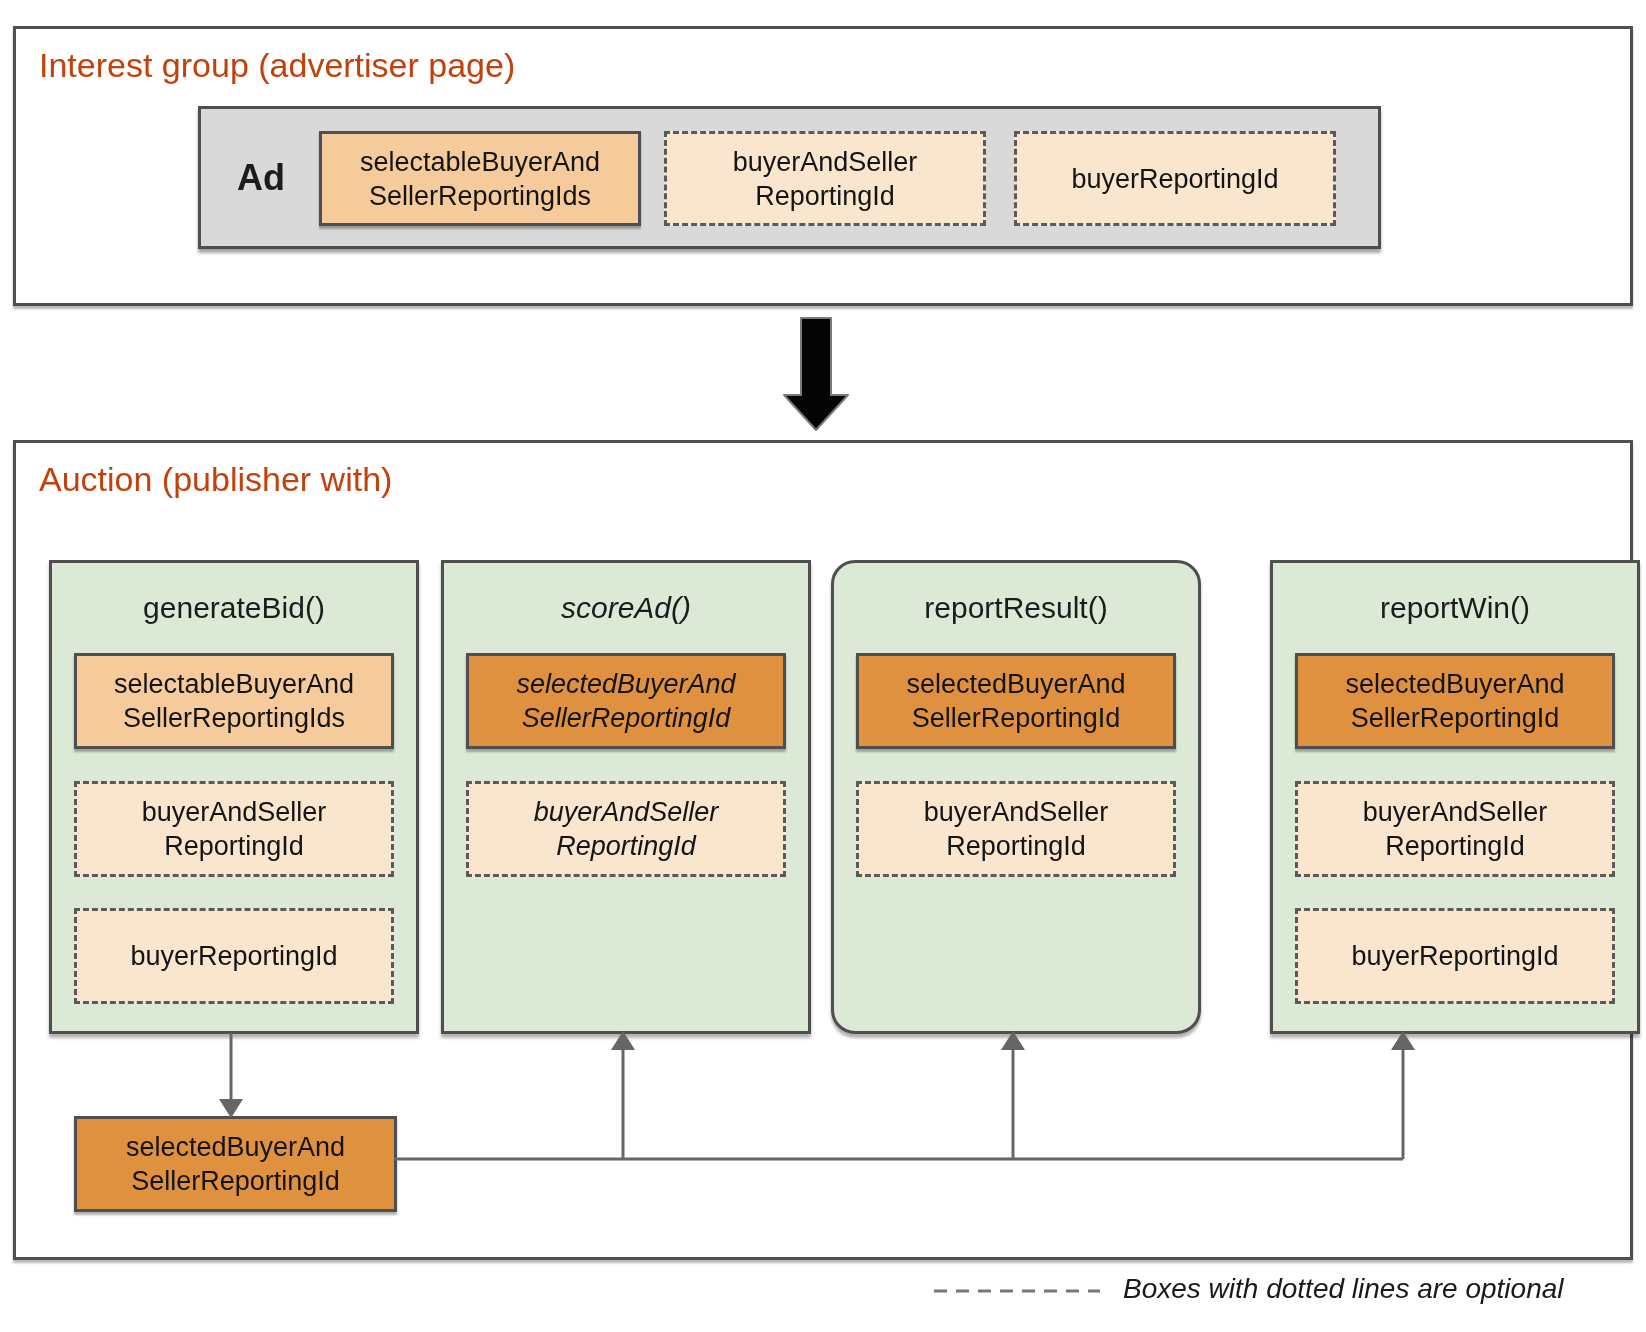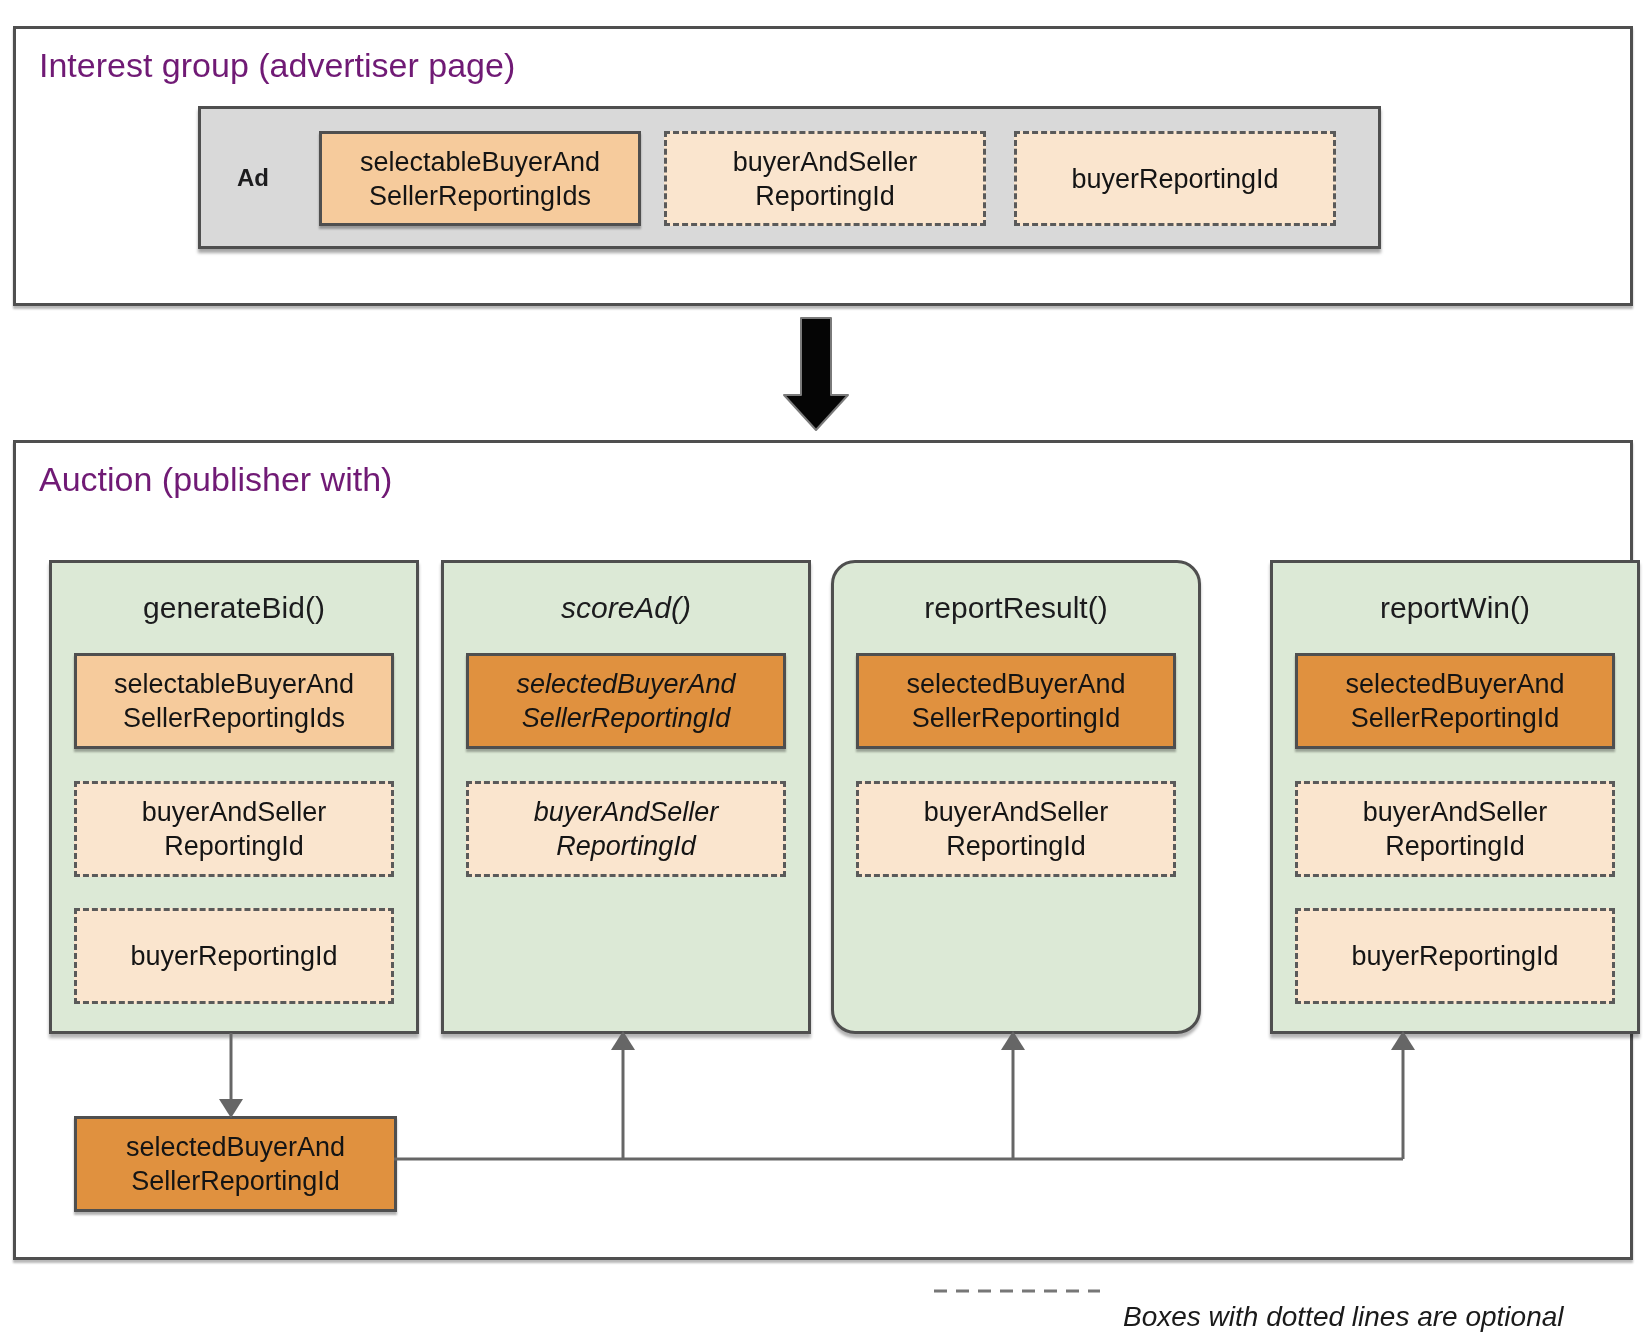--- a/index.html
+++ b/index.html
@@ -8,31 +8,31 @@
     font-family:"Liberation Sans", sans-serif;color:#1f1f1f;overflow:hidden;
   }
   .section{
     position:absolute;background:#ffffff;border:3px solid #4f4f4f;
     box-sizing:border-box;box-shadow:0 3px 2px rgba(0,0,0,0.28);
   }
   #interest-group{left:13px;top:26px;width:1620px;height:280px;}
   #auction{left:13px;top:440px;width:1620px;height:820px;}
   .section-title{
     position:absolute;left:23px;top:16px;font-size:34px;line-height:40px;
-    color:#701a75;white-space:nowrap;
+    color:#c2410c;white-space:nowrap;
   }
   
   #ad-container{
     position:absolute;left:182px;top:77px;width:1183px;height:143px;
     background:#d9d9d9;border:3px solid #4f4f4f;box-sizing:border-box;
     box-shadow:0 4px 3px rgba(0,0,0,0.35);
   }
   #ad-label{
     position:absolute;left:36px;top:0;height:100%;display:flex;align-items:center;
-    font-weight:bold;font-size:24px;color:#1c1c1e;
+    font-weight:bold;font-size:36px;color:#1c1c1e;
   }
   .ibox{
     position:absolute;box-sizing:border-box;display:flex;align-items:center;justify-content:center;
     text-align:center;font-size:27px;line-height:34px;white-space:pre-line;color:#141414;
   }
   .solid-light{background:#f6cb9c;border:3px solid #4f4f4f;box-shadow:0 3px 2px rgba(0,0,0,0.3);}
   .solid-dark{background:#e0913f;border:3px solid #4f4f4f;box-shadow:0 3px 2px rgba(0,0,0,0.3);}
   .dashed-cream{background:#fae5ce;border:3px dashed #5a5a5a;}
   .ad-box{top:22px;width:322px;height:95px;}
   #ad-box-0{left:118px;}
@@ -48,21 +48,21 @@
     position:absolute;left:0;top:26px;width:100%;text-align:center;
     font-size:30px;line-height:38px;color:#1c1c1e;
   }
   .col-box{left:22px;right:22px;height:96px;}
   .row-0{top:90px;} .row-1{top:218px;} .row-2{top:345px;}
   
   #result-box{left:58px;top:673px;width:323px;height:96px;}
   
   #legend-text{
     position:absolute;left:1123px;top:1273px;font-size:28px;font-style:italic;
-    color:#1a1a1a;white-space:nowrap;margin-top:28px;
+    color:#1a1a1a;white-space:nowrap;
   }
   #overlay{position:absolute;left:0;top:0;width:1646px;height:1332px;pointer-events:none;}
 </style>
 </head>
 <body>
 
 <div id="stage">
 
   <div class="section" id="interest-group">
     <div class="section-title">Interest group (advertiser page)</div>

